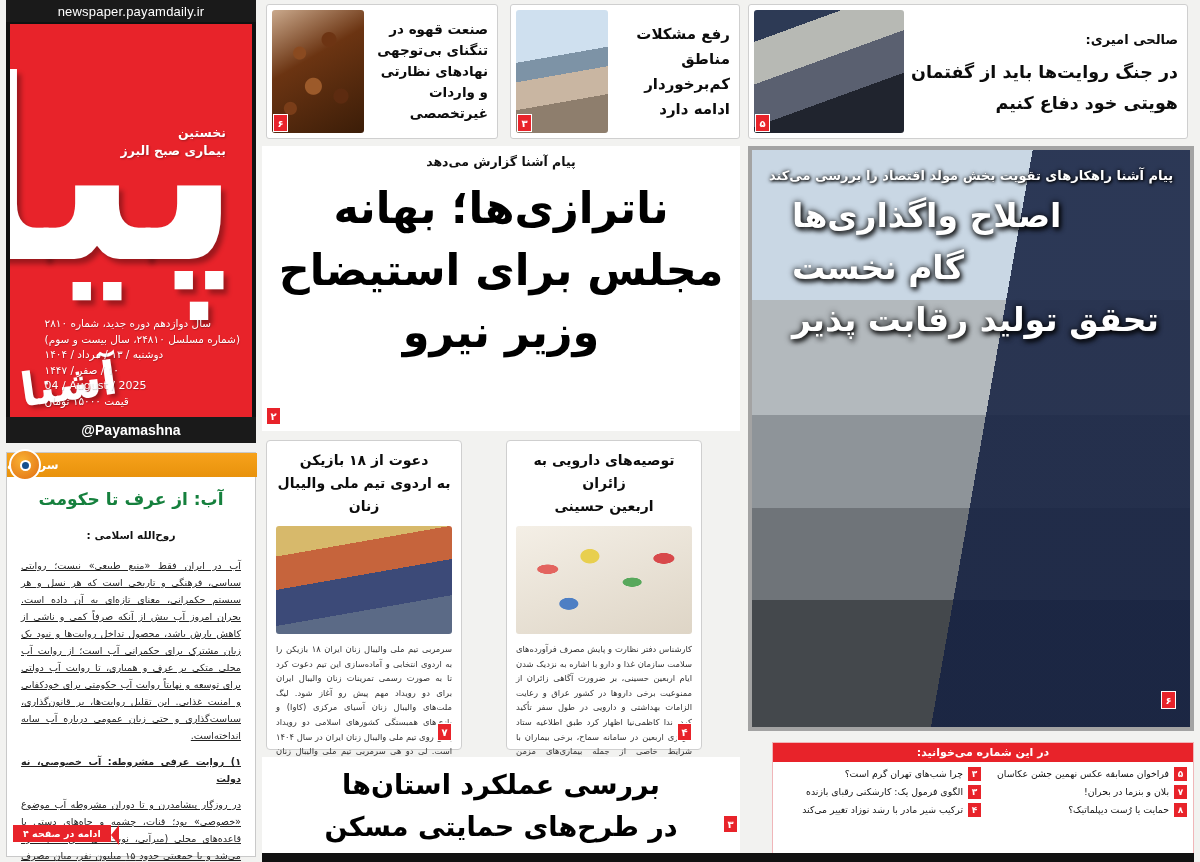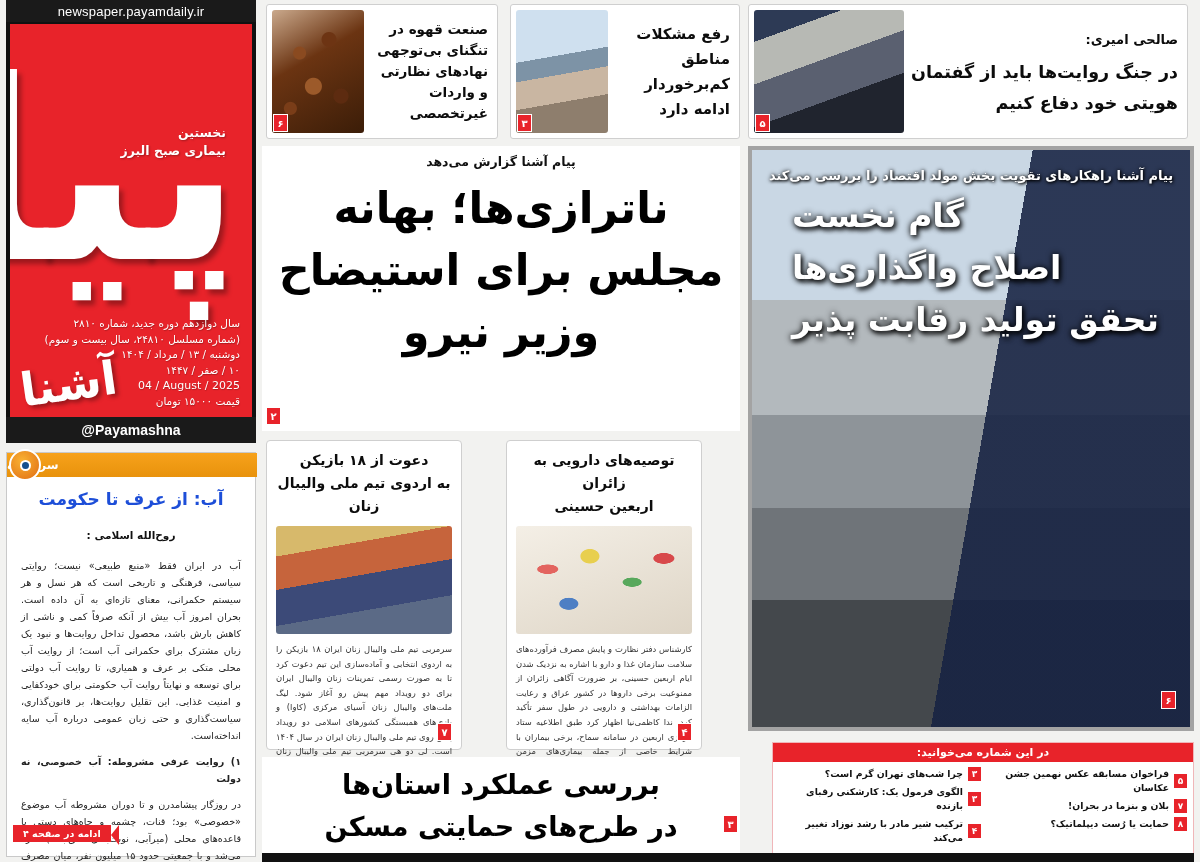--- a/index.html
+++ b/index.html
@@ -53,21 +53,21 @@
   }
   .logo-ashna {
     position: absolute; left: 10px; bottom: 6px;
     color: #fff; font-size: 46px; font-weight: 700;
     font-family: "DejaVu Sans", sans-serif;
     text-shadow: 3px 3px 4px rgba(0,0,0,.35);
     transform: rotate(-8deg);
   }
   .masthead-meta {
     position: absolute; right: 12px; bottom: 8px;
-    text-align: right; color: #fff;
+    text-align: left; color: #fff;
     font-size: 10.5px; line-height: 15.5px;
     text-shadow: .5px .5px 1px rgba(0,0,0,.25);
   }
   .masthead-meta .lat { direction: ltr; display: inline-block; font-size: 11px;}
   .handle {
     height: 26px; background: #1a1a1a; color: #fff;
     display: flex; align-items: center; justify-content: center;
     font-size: 14px; font-weight: 700; direction: ltr;
     font-family: "Liberation Sans", sans-serif;
   }
@@ -91,27 +91,27 @@
     background: radial-gradient(circle at 40% 35%, #f9b233, #e06c12);
     border: 2px solid #fff;
     display:flex; align-items:center; justify-content:center;
   }
   .eye-badge .pupil {
     width: 11px; height: 11px; border-radius:50%;
     background: #14508f; border: 2px solid #fff;
   }
   .ed-inner { padding: 34px 14px 8px 14px; }
   .ed-title {
-    text-align: center; font-size: 17px; font-weight: 700; color:#1d4ed8;
+    text-align: center; font-size: 17px; font-weight: 700; color:#15803d;
     line-height: 24px; margin-bottom: 18px;
   }
   .ed-author { text-align: center; font-size: 10.5px; font-weight:700; color:#111; margin-bottom: 16px;}
   .ed-body p {
     font-size: 9.6px; line-height: 17px; color: #222;
-    text-align: justify; margin-bottom: 9px;
+    text-align: justify; margin-bottom: 9px; text-decoration: underline;
   }
   .ed-sub { font-weight: 700; font-size: 10px; display:block; margin-bottom:2px;}
   .cont-tag {
     position: absolute; left: 6px; bottom: 14px;
     background: #e8232a; color:#fff; font-size: 9.5px; font-weight:700;
     padding: 3px 10px;
   }
   .cont-tag::after{
     content:""; position:absolute; right:-8px; top:0;
     border-top: 10px solid transparent; border-bottom: 10px solid transparent;
@@ -221,21 +221,21 @@
     display:flex; align-items:center; justify-content:center;
     font-size: 11px; font-weight:700;
   }
   .index-cols { display:flex; flex-direction: row; padding: 5px 6px; gap: 4px;}
   .index-col { flex:1; }
   .index-item { display:flex; flex-direction: row; align-items:center; gap: 5px; margin-bottom: 4px;}
   .index-num {
     background:#e8232a; color:#fff; font-size:9px; font-weight:700;
     min-width: 13px; height: 14px; line-height:14px; text-align:center;
   }
-  .index-text { font-size: 9.3px; font-weight:700; color:#111; line-height: 14px;}
+  .index-text { font-size: 9.3px; font-weight:400; color:#111; line-height: 14px;}
 
   
   .footer-bar {
     position:absolute; left: 262px; top: 853px; width: 932px; height: 9px;
     background:#111;
   }
 
   
   .ph-coffee { background:
     radial-gradient(circle at 30% 35%, #8a4a20 6px, transparent 7px),
@@ -338,22 +338,22 @@
       <div>مجلس برای استیضاح</div>
       <div>وزیر نیرو</div>
     </div>
     <div class="pg-badge" style="left:4px;bottom:6px;">۲</div>
   </div>
 
   <div class="feature">
     <div class="photo ph-factory"></div>
     <div class="feature-kicker">پیام آشنا راهکارهای تقویت بخش مولد اقتصاد را بررسی می‌کند</div>
     <div class="feature-title">
+      <div>اصلاح واگذاری‌ها</div>
       <div>گام نخست</div>
-      <div>اصلاح واگذاری‌ها</div>
       <div>تحقق تولید رقابت پذیر</div>
     </div>
     <div class="pg-badge">۶</div>
   </div>
 
   <div class="card c-volley">
     <div class="card-title">
       <div>دعوت از ۱۸ بازیکن</div>
       <div>به اردوی تیم ملی والیبال زنان</div>
     </div>

